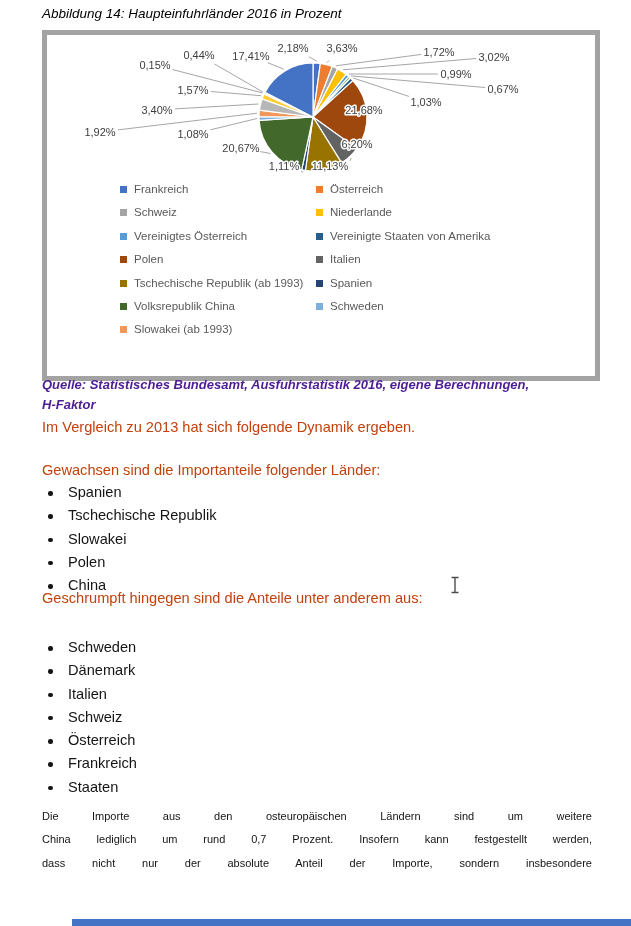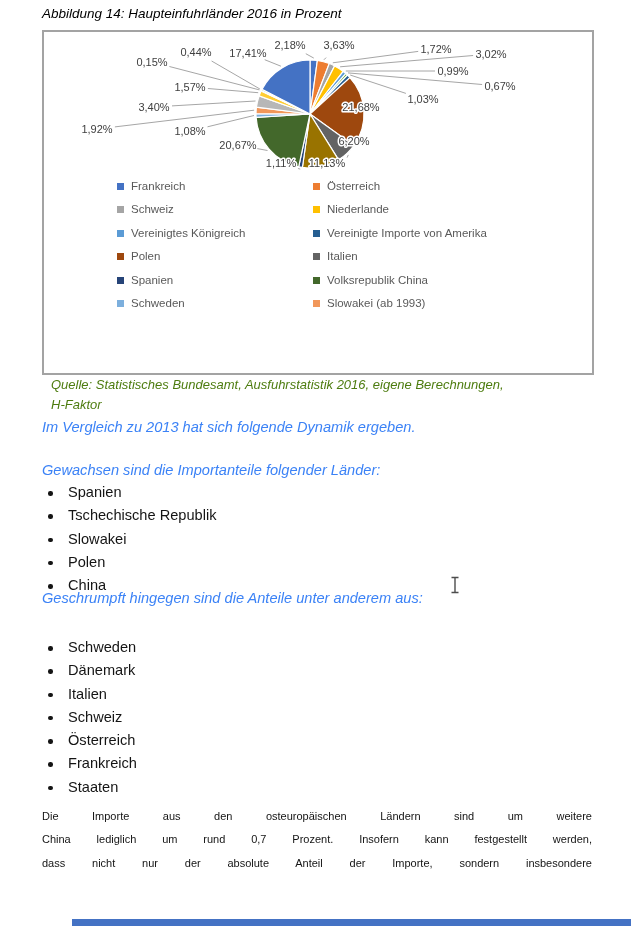--- a/index.html
+++ b/index.html
@@ -1,29 +1,29 @@
 <!DOCTYPE html>
 <html><head>
 <meta charset="utf-8">
 <style>
   html,body{margin:0;padding:0;background:#fff;}
   .page{position:relative;width:631px;height:926px;background:#fff;overflow:hidden;
         font-family:"Liberation Sans",sans-serif;color:#141414;}
   .fig-caption{position:absolute;left:42px;top:6px;font-size:13.5px;font-style:italic;color:#000;}
   .chart-box{position:absolute;left:42px;top:30px;width:548px;height:341px;margin:0;
-             border:2px solid #a3a3a3;background:#fff;}
+             border:5px solid #a3a3a3;background:#fff;}
   #pie-svg{position:absolute;left:0;top:0;}
   #pie-svg text{font-family:"Liberation Sans",sans-serif;font-size:11px;fill:#404040;
                 paint-order:stroke;stroke:#ffffff;stroke-width:3px;stroke-linejoin:round;}
   .legend{position:absolute;left:73px;top:148px;display:grid;
           grid-template-columns:196px auto;grid-auto-rows:23.4px;}
   .legend-item{display:flex;align-items:flex-start;font-size:11.5px;color:#595959;line-height:13px;}
   .swatch{width:7px;height:7px;margin:3px 7px 0 0;flex:none;}
-  .src{position:absolute;left:51px;font-size:13px;font-style:italic;color:#4d7c0f;}
-  .body-text{position:absolute;left:42px;width:550px;font-size:14.6px;color:#3b82f6;font-style:italic;}
+  .src{position:absolute;left:42px;font-size:13px;font-style:italic;color:#4c1d95;font-weight:bold;}
+  .body-text{position:absolute;left:42px;width:550px;font-size:14.6px;color:#c2410c;}
   .blist{position:absolute;left:42px;width:550px;}
   .brow{position:relative;height:23.3px;line-height:23.3px;padding-left:26px;font-size:14.6px;}
   .dot{position:absolute;left:6px;top:10px;width:4.5px;height:4.5px;border-radius:50%;background:#141414;}
   .para{position:absolute;left:42px;top:805px;width:550px;}
   .para-line{height:23.3px;line-height:23.3px;font-size:11px;
              text-align:justify;text-align-last:justify;white-space:normal;}
   .cursor{position:absolute;left:450px;top:576px;}
   .bottom-band{position:absolute;left:72px;top:919px;width:559px;height:7px;}
 </style>
 </head>
@@ -109,33 +109,37 @@
       <div class="legend-item">
           <span class="swatch" style="background: rgb(165, 165, 165);"></span>
           <span>Schweiz</span>
         </div>
       <div class="legend-item">
           <span class="swatch" style="background: rgb(255, 192, 0);"></span>
           <span>Niederlande</span>
         </div>
       <div class="legend-item">
           <span class="swatch" style="background: rgb(91, 155, 213);"></span>
-          <span>Vereinigtes Königreich</span>
+          <span>Vereinigtes Österreich</span>
         </div>
       <div class="legend-item">
           <span class="swatch" style="background: rgb(37, 94, 145);"></span>
-          <span>Vereinigte Importe von Amerika</span>
+          <span>Vereinigte Staaten von Amerika</span>
         </div>
       <div class="legend-item">
           <span class="swatch" style="background: rgb(158, 72, 14);"></span>
           <span>Polen</span>
         </div>
       <div class="legend-item">
           <span class="swatch" style="background: rgb(99, 99, 99);"></span>
           <span>Italien</span>
+        </div>
+      <div class="legend-item">
+          <span class="swatch" style="background: rgb(153, 115, 0);"></span>
+          <span>Tschechische Republik (ab 1993)</span>
         </div>
       <div class="legend-item">
           <span class="swatch" style="background: rgb(38, 68, 120);"></span>
           <span>Spanien</span>
         </div>
       <div class="legend-item">
           <span class="swatch" style="background: rgb(67, 104, 43);"></span>
           <span>Volksrepublik China</span>
         </div>
       <div class="legend-item">

